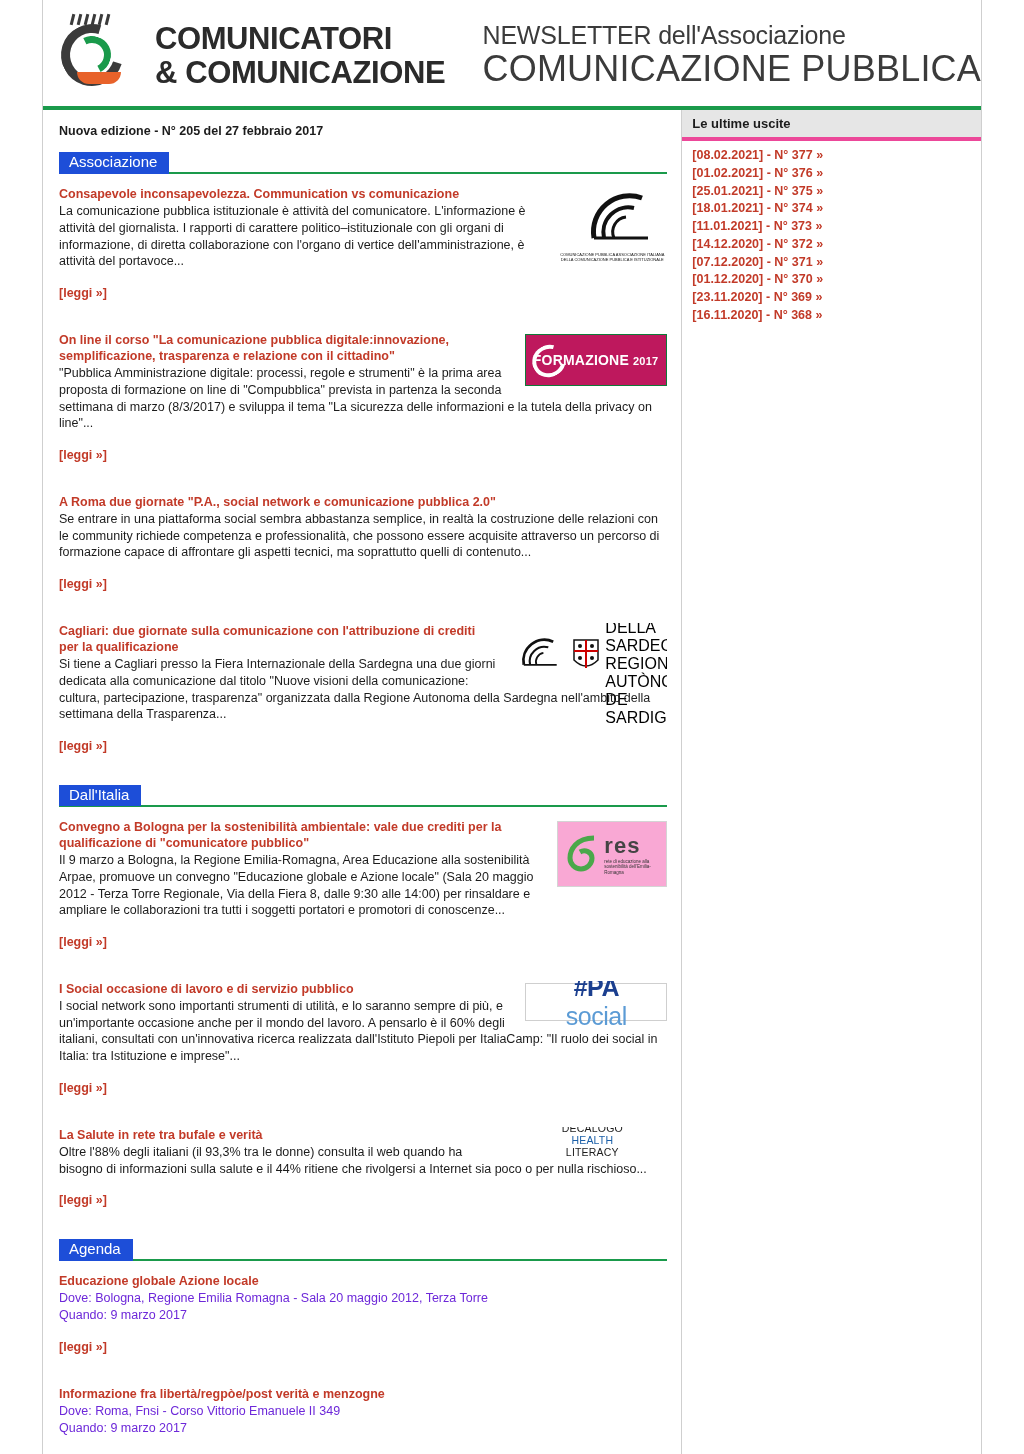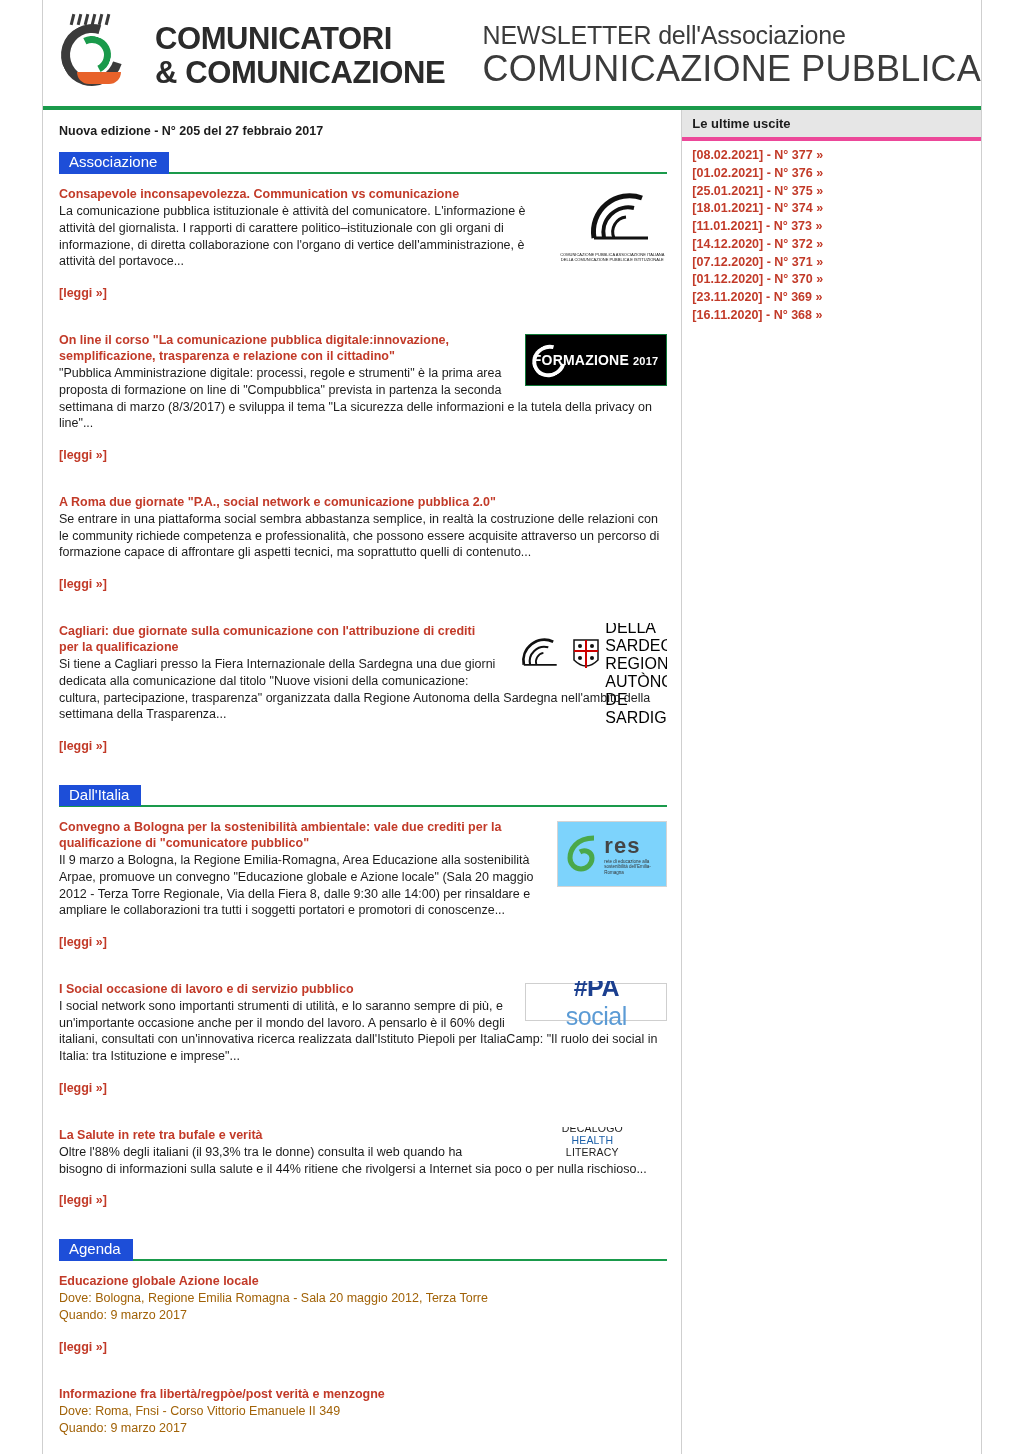--- a/index.html
+++ b/index.html
@@ -178,21 +178,21 @@
     color: #c23a28;
     font-weight: bold;
     font-size: 12.5px;
     margin: 16px 0 22px 0;
     text-decoration: none;
     clear: both;
   }
   .agenda-meta {
     font-size: 12.5px;
     line-height: 1.35;
-    color: #a16207;
+    color: #6d28d9;
   }
   
   .side-head {
     background: #e6e6e6;
     border-bottom: 4px solid #ec4899;
     font-weight: bold;
     font-size: 13px;
     color: #1c1c1c;
     padding: 6px 0 6px 10px;
   }
@@ -213,21 +213,21 @@
     width: 110px; height: 78px;
     display: flex; flex-direction: column;
     align-items: center; justify-content: center;
   }
   .thumb-cp .cap {
     font-size: 4px; text-align: center; color: #111; line-height: 1.25;
     margin-top: 2px;
   }
   .thumb-form {
     width: 142px; height: 52px;
-    background: #000000;
+    background: #be185d;
     color: #ffffff;
     display: flex; align-items: center; justify-content: flex-end;
     border: 1px solid #0f7a38;
     position: relative;
   }
   .thumb-form .txt { font-size: 14px; font-weight: bold; padding-right: 8px; letter-spacing: .2px;}
   .thumb-form .txt small { font-size: 11px; font-weight: bold; }
   .thumb-form .arc {
     position: absolute; left: 6px; top: 10px;
     width: 34px; height: 32px;
@@ -235,21 +235,21 @@
     border-radius: 50%;
     border-right-color: transparent;
     transform: rotate(-30deg);
   }
   .thumb-sard {
     width: 160px; height: 60px; display: flex; align-items: center; gap: 8px;
   }
   .thumb-res {
     width: 110px; height: 66px; border: 1px solid #d4d4d4;
     display: flex; align-items: center; justify-content: center;
-    background: #7dd3fc;
+    background: #f9a8d4;
   }
   .thumb-pasocial {
     width: 142px; height: 38px;
     border: 1px solid #cfcfcf; background: #fff;
     display: flex; align-items: center; justify-content: center;
     font-size: 25px; font-weight: bold; letter-spacing: -0.5px; flex-direction: column;
   }
   .thumb-pasocial .hash { color: #1b3f8f; }
   .thumb-pasocial .soc { color: #5b9bd5; font-weight: normal; }
   .thumb-decalogo {

